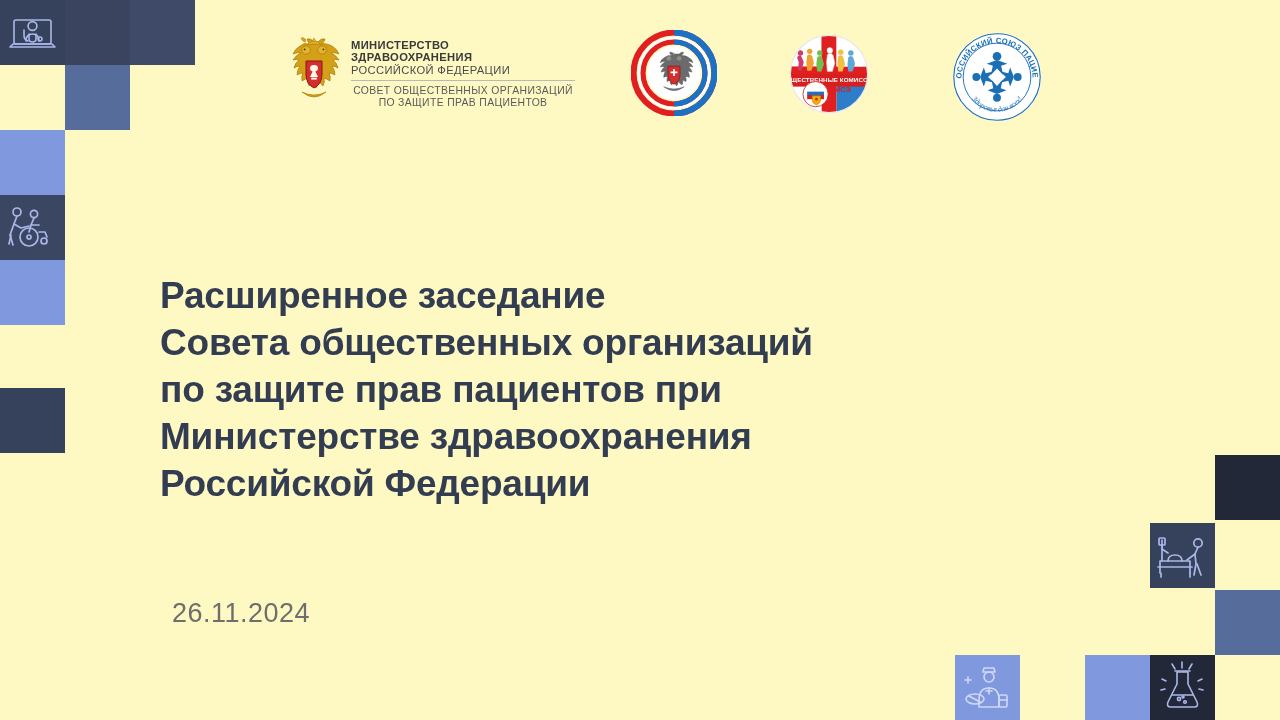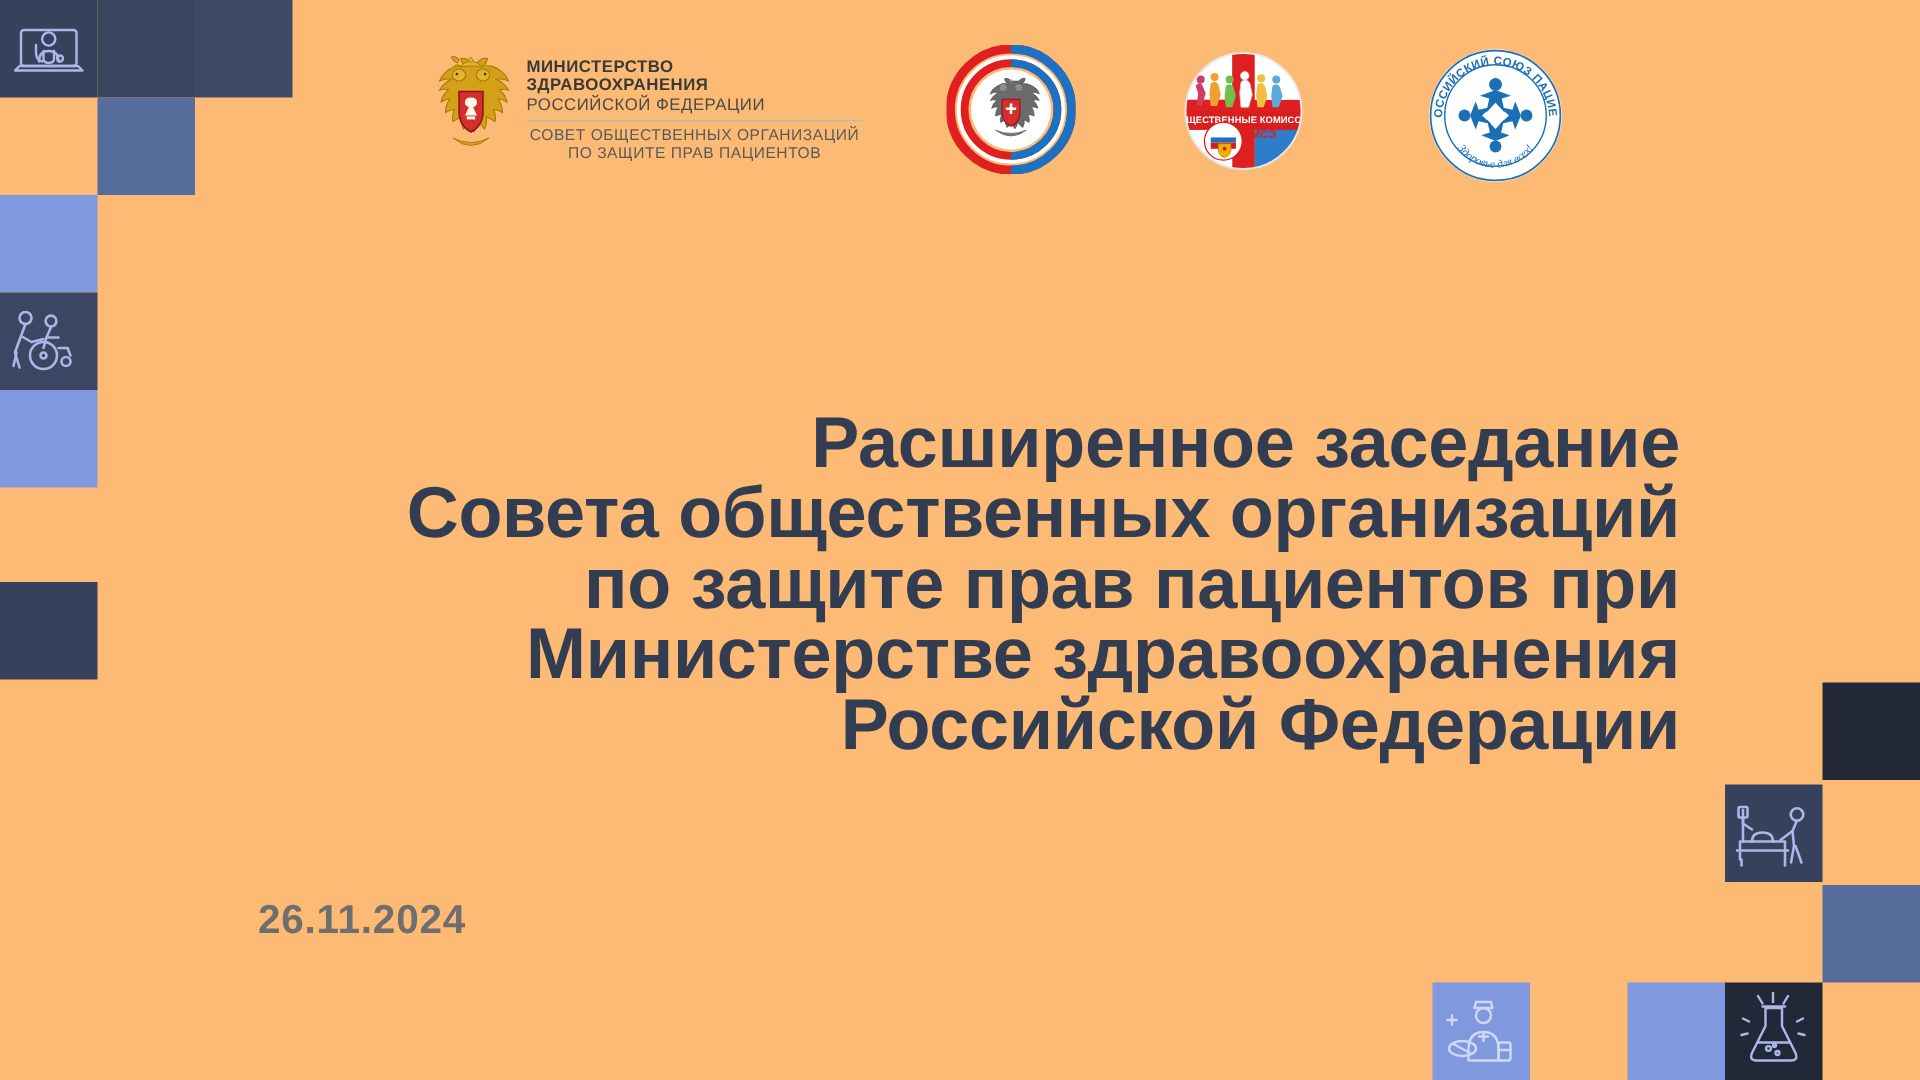--- a/index.html
+++ b/index.html
@@ -4,21 +4,21 @@
 <title>Slide</title>
 <style>
   html,body{margin:0;padding:0;}
   body{
     width:1280px;height:720px;
     background:#ffffff;
     font-family:"Liberation Sans","DejaVu Sans",sans-serif;
     overflow:hidden;
     position:relative;
   }
-  .slide{position:relative;width:1280px;height:720px;overflow:hidden;background:#fdba74;}
+  .slide{position:relative;width:1280px;height:720px;overflow:hidden;background:#fef9c3;}
 
   
   .sq{position:absolute;width:65px;height:65px;}
   .sq svg{display:block;width:65px;height:65px;}
 
   
   .logo-bar{position:absolute;left:0;top:0;width:1280px;height:140px;}
 
   .logo-minzdrav{position:absolute;left:286px;top:36px;display:flex;align-items:flex-start;gap:9px;}
   .mz-text{padding-top:3px;}
@@ -26,33 +26,33 @@
   .mz-rule{margin:4px 0 4px 0;width:224px;height:1px;background:#b9b9b9;}
   .mz-l2{font-size:10.4px;color:#5a5a5a;letter-spacing:.35px;line-height:12.2px;text-transform:uppercase;white-space:nowrap;text-align:center;}
 
   .logo-rzn{position:absolute;left:631px;top:30px;width:86px;height:86px;}
   .logo-mse{position:absolute;left:787px;top:32px;width:84px;height:84px;}
   .logo-vsp{position:absolute;left:950px;top:30px;width:94px;height:94px;}
 
   
   .title{
     position:absolute;left:160px;top:272px;width:960px;
-    text-align:right;
+    text-align:left;
     color:#333d52;
     font-weight:bold;
-    font-size:48px;
+    font-size:37px;
     line-height:47px;
     letter-spacing:-0.2px;
     font-family:"Liberation Sans","DejaVu Sans",sans-serif;
     font-stretch:condensed;
     white-space:pre-line;
   }
   .date{
     position:absolute;left:172px;top:598px;
-    color:#6e6e6e;font-size:27px;font-weight:bold;letter-spacing:.5px;
+    color:#6e6e6e;font-size:27px;font-weight:normal;letter-spacing:.5px;
   }
 </style>
 </head>
 <body>
 
 <div class="slide">
 
   <div id="decor-layer">
       <div class="sq" style="left: 0px; top: 0px; background: rgb(54, 65, 92);">
         <svg viewBox="0 0 65 65">

